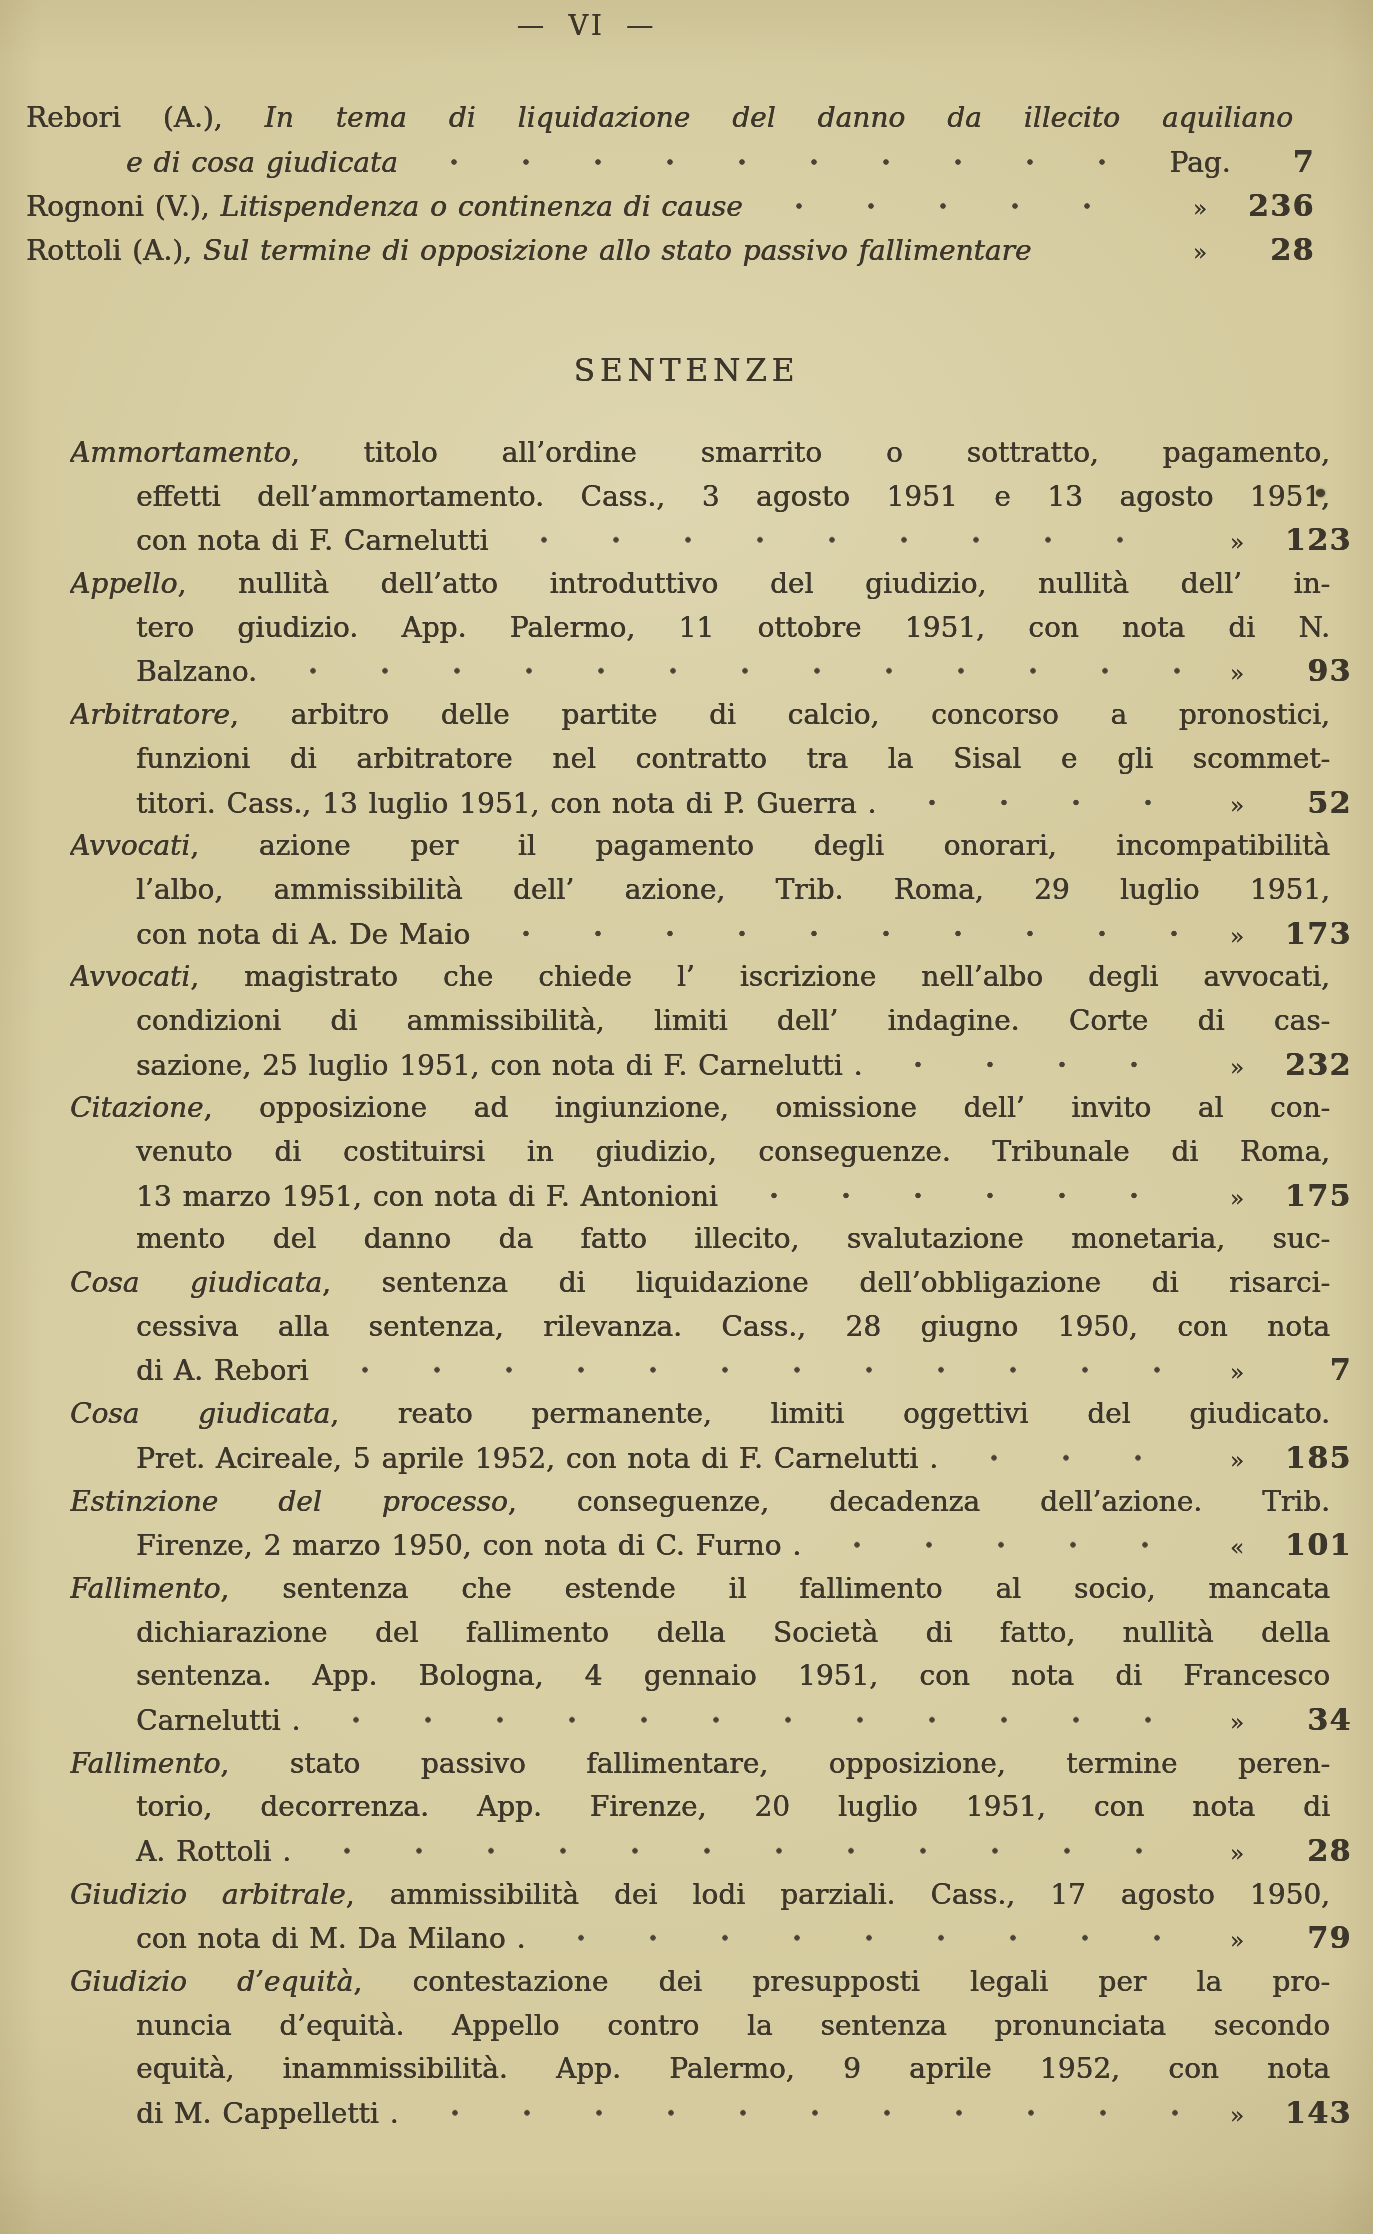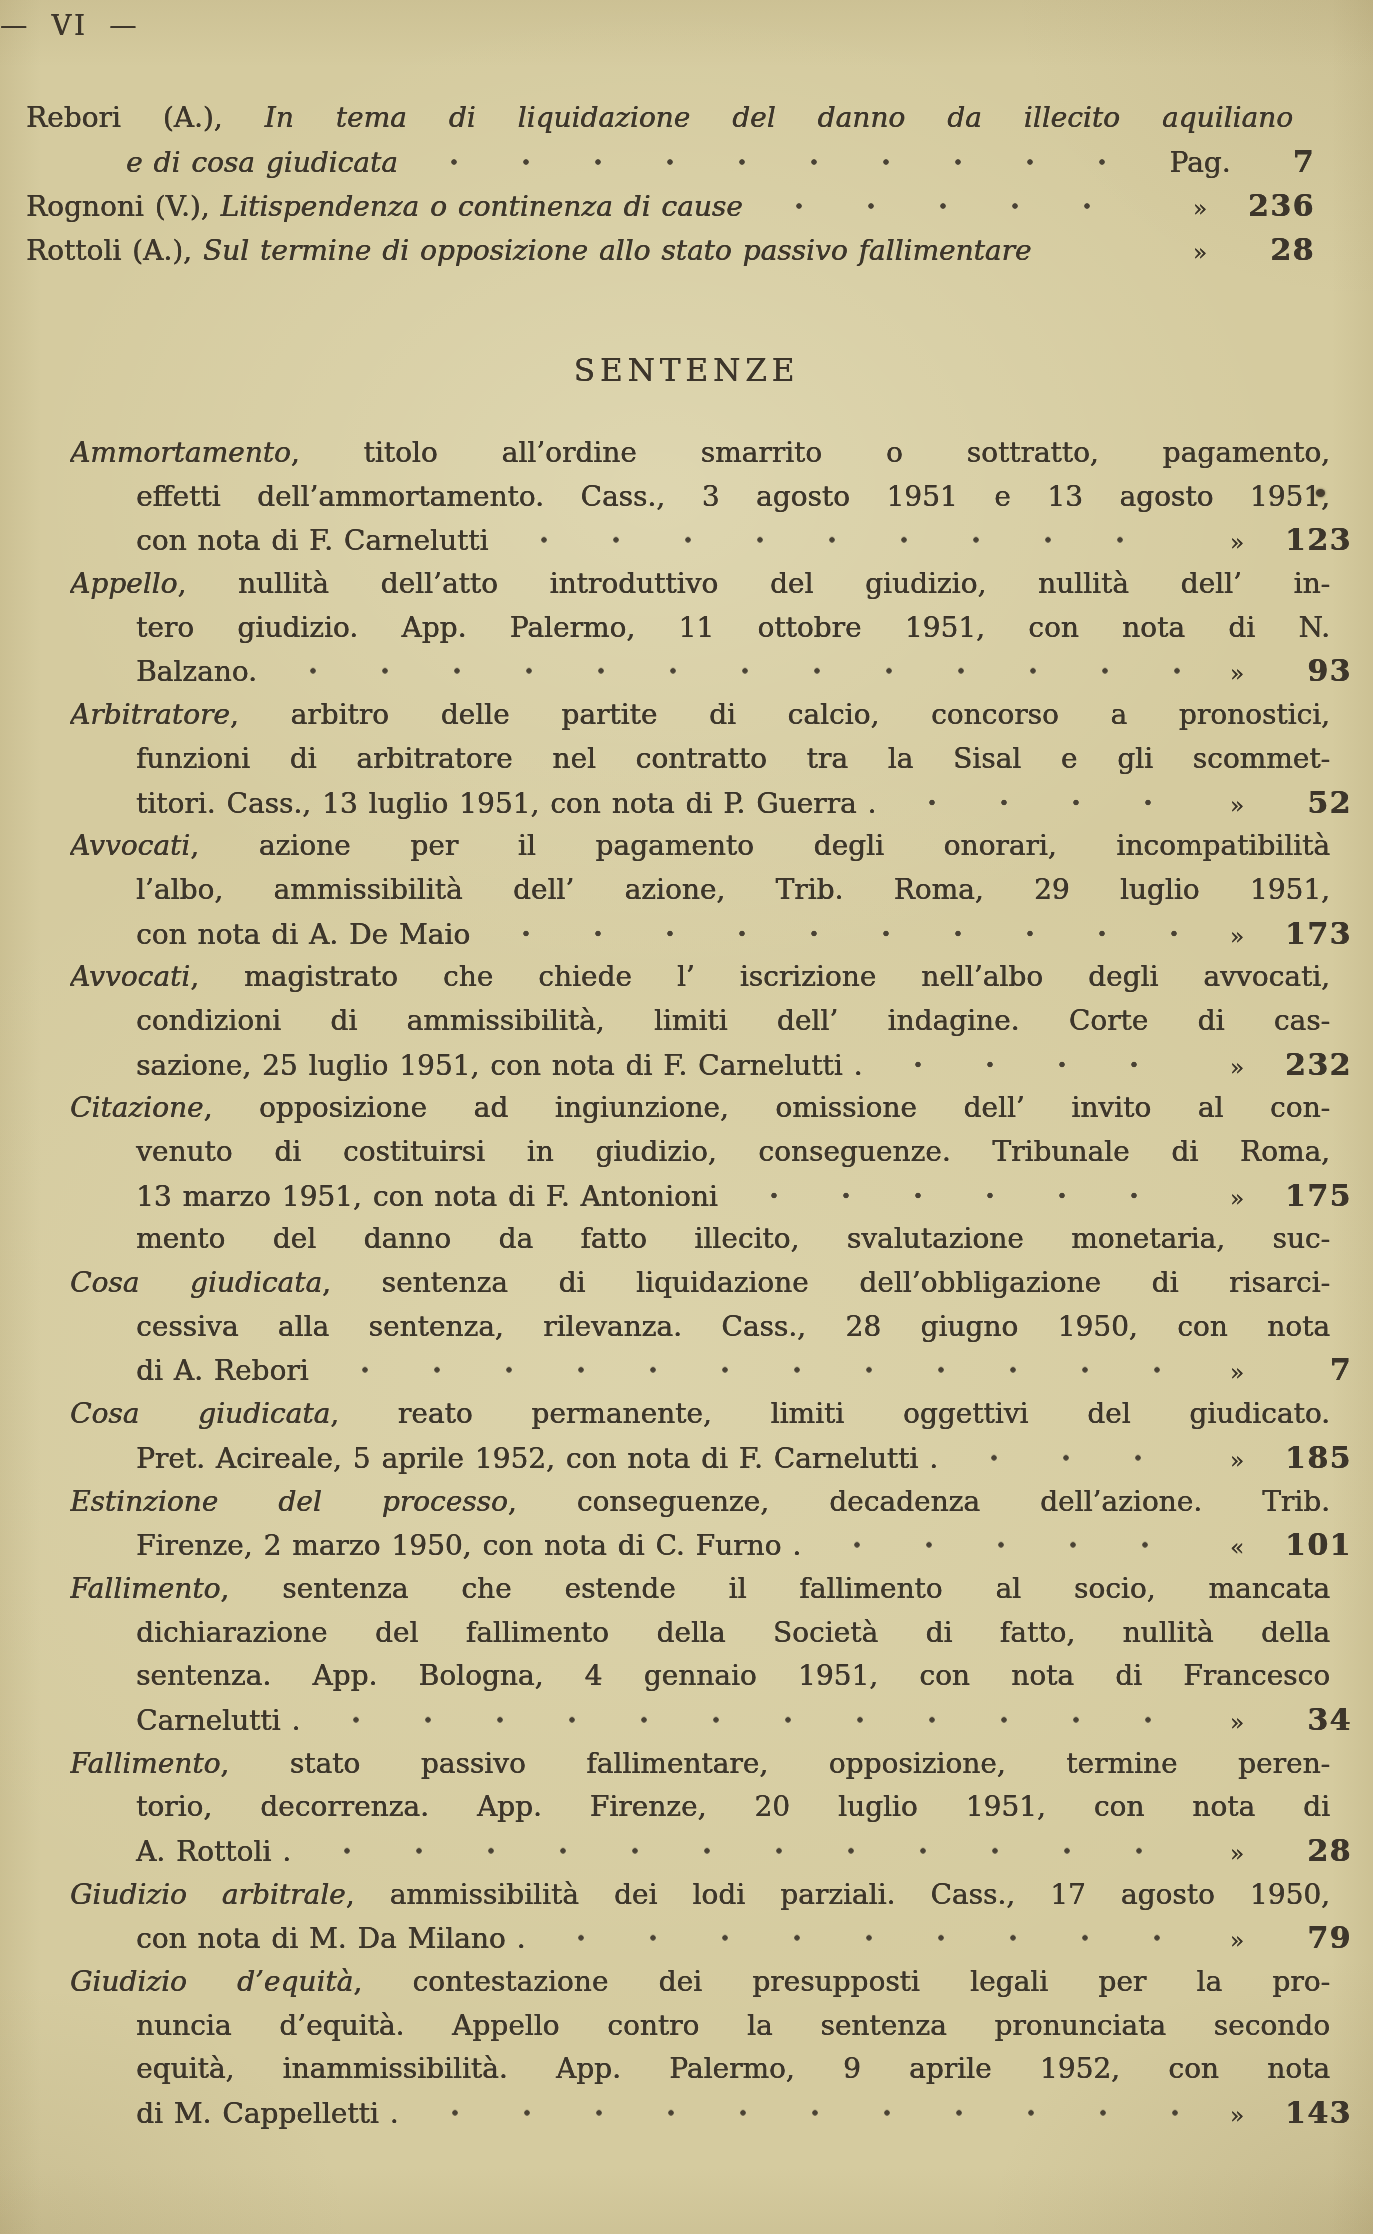--- a/index.html
+++ b/index.html
@@ -12,21 +12,21 @@
       radial-gradient(ellipse 900px 700px at 48% 22%, rgba(255,255,238,0.22), rgba(255,255,238,0) 70%),
       radial-gradient(ellipse 1100px 900px at 45% 62%, rgba(250,248,225,0.18), rgba(250,248,225,0) 75%),
       radial-gradient(ellipse 600px 500px at 100% 0%, rgba(125,105,60,0.10), transparent 60%),
       radial-gradient(ellipse 700px 500px at 100% 100%, rgba(120,100,55,0.16), transparent 55%),
       radial-gradient(ellipse 700px 500px at 0% 100%, rgba(120,100,55,0.12), transparent 50%),
       linear-gradient(180deg, rgba(140,120,70,0.12), transparent 3%, transparent 97%, rgba(140,120,70,0.10)),
       linear-gradient(90deg, rgba(140,120,70,0.14), transparent 3%, transparent 97%, rgba(140,120,70,0.12));
   }
   .txtcommon{ text-shadow:0.4px 0 0 currentColor, 0 0.3px 0.4px rgba(61,54,43,0.55); }
   #page-header{
-    position:absolute;top:10px;left:0;width:1173px;text-align:left;
+    position:absolute;top:10px;left:0;width:1173px;text-align:center;
     font-size:27px;letter-spacing:3px;word-spacing:10px;
   }
   #section-title{
     position:absolute;top:352px;left:0;width:1373px;text-align:center;
     font-size:31px;letter-spacing:5px;
   }
   .block{position:absolute;font-size:28px;word-spacing:2px;}
   #author-block{left:26px;top:96px;width:1289px;--indent:100px;--lh:44px;}
   #sentence-block{left:50px;top:431px;width:1282px;margin-left:20px;--indent:66px;--lh:43.7px;}
   .entry{display:block;}

